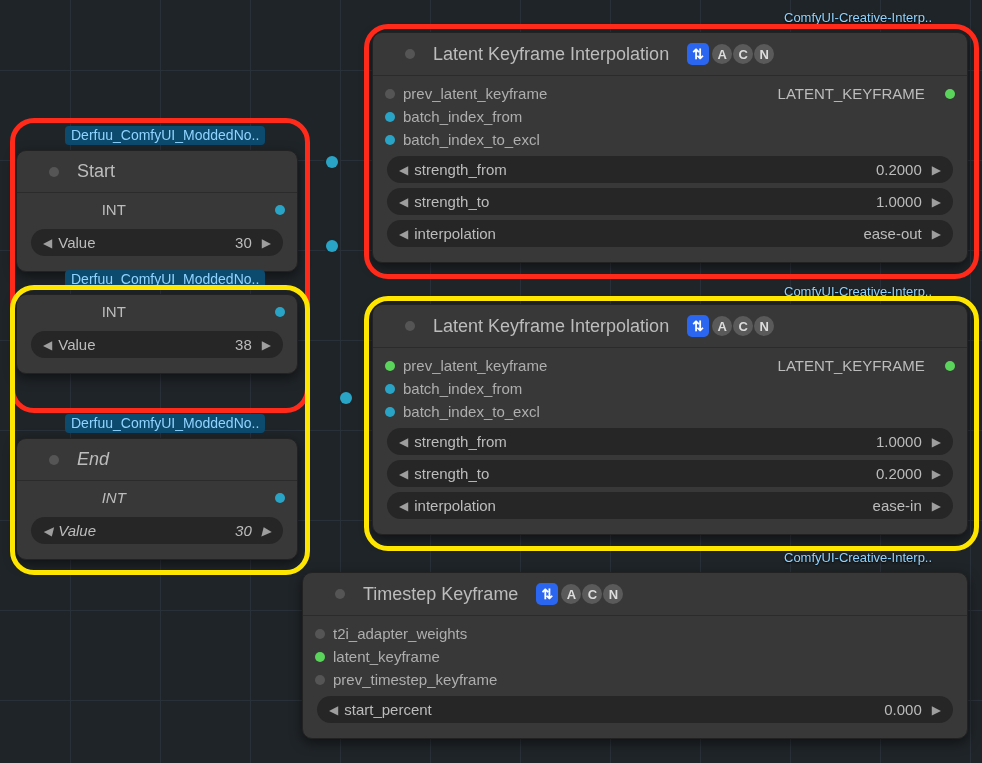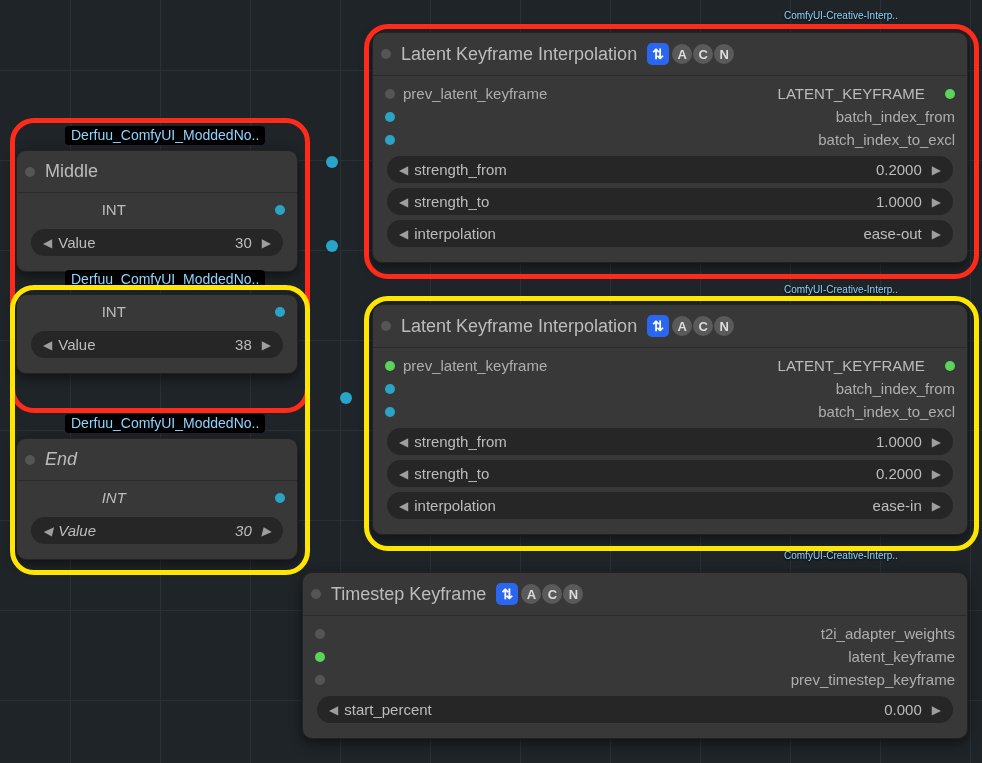--- a/index.html
+++ b/index.html
@@ -1,37 +1,37 @@
 <!DOCTYPE html>
 <html><head>
 <meta charset="utf-8">
 <style>
 html,body{margin:0;padding:0;width:982px;height:763px;overflow:hidden;font-family:-apple-system,BlinkMacSystemFont,"Segoe UI",Arial,sans-serif;font-size:14px;color:#a7a7a7;}
 body{background:#1f2428;position:relative;}
 .grid-bg{position:absolute;inset:0;background-image:linear-gradient(#2a3038 1px,transparent 1px),linear-gradient(90deg,#2a3038 1px,transparent 1px);background-size:90px 90px;background-position:-20px -20px;}
 .node{position:absolute;background:#383838;border-radius:10px;box-shadow:0 4px 12px rgba(0,0,0,.5);border:1px solid #222;}
-.node-title{display:flex;align-items:center;gap:10px;padding:10px 8px;font-size:18px;color:#bcbcbc;border-bottom:1px solid #2b2b2b;}
+.node-title{display:flex;align-items:center;gap:18px;padding:10px 32px;font-size:18px;color:#bcbcbc;border-bottom:1px solid #2b2b2b;}
 .dot{width:10px;height:10px;border-radius:50%;background:#555;display:inline-block;flex:none;}
 .dot.cyan{background:#2aa4c6;}
 .dot.green{background:#5ad45a;}
 .node-body{padding:6px 12px 10px;}
-.port-row{display:flex;align-items:center;gap:8px;padding:3px 0;color:#aeaeae;font-size:15px;justify-content:space-between;}
+.port-row{display:flex;align-items:center;gap:8px;padding:3px 0;color:#aeaeae;font-size:15px;}
 .port-row .spacer{flex:1;}
 .io-row{display:flex;align-items:center;justify-content:space-between;padding:2px 0 6px;}
 .outlabel{color:#bcbcbc;font-size:15px;}
 .widget{display:flex;align-items:center;justify-content:space-between;background:#262626;border-radius:14px;padding:5px 12px;margin:5px 2px;color:#bcbcbc;font-size:15px;}
 .widget .tri{opacity:.8;cursor:pointer;font-size:12px;}
 .widget .wlabel{margin-left:6px;text-align:right;}
 .widget .wval{font-variant-numeric:tabular-nums;}
 .badge-group{display:flex;align-items:center;gap:3px;}
 .badge-blue{width:22px;height:22px;background:#2b66f0;border-radius:5px;display:flex;align-items:center;justify-content:center;color:#fff;font-size:14px;font-weight:bold;}
 .acn{display:flex;align-items:center;gap:1px;}
 .acn span{width:20px;height:20px;border-radius:50%;background:#5a5a5a;color:#ddd;display:flex;align-items:center;justify-content:center;font-size:13px;font-weight:600;}
-.node-tag{position:absolute;color:#8fd3ff;font-size:10px;white-space:nowrap;text-shadow:0 1px 2px #000;}
-.tag-bg{position:absolute;background:#000000;border-radius:4px;padding:1px 6px 2px;color:#8fd3ff;}
+.node-tag{position:absolute;color:#8fd3ff;font-size:13px;white-space:nowrap;text-shadow:0 1px 2px #000;}
+.tag-bg{position:absolute;background:#0c4a6e;border-radius:4px;padding:1px 6px 2px;color:#8fd3ff;}
 .hl{position:absolute;border-radius:24px;pointer-events:none;}
 .hl-red{border:5px solid #ff2a1a;}
 .hl-yellow{border:5px solid #ffe600;}
 svg.wires{position:absolute;inset:0;pointer-events:none;}
 .conn-dot{position:absolute;width:12px;height:12px;border-radius:50%;background:#2aa4c6;box-shadow:0 0 0 2px #1f2428;}
 </style>
 </head>
 <body>
 
 <div class="grid-bg"></div>
@@ -55,21 +55,21 @@
 </svg>
 
 <div class="conn-dot" style="left:326px;top:156px;"></div>
 <div class="conn-dot" style="left:326px;top:240px;"></div>
 <div class="conn-dot" style="left:340px;top:392px;"></div>
 
 <div class="tag-bg" style="left:65px;top:126px;">Derfuu_ComfyUI_ModdedNo..</div>
 <div class="node" style="left:16px;top:150px;width:280px;">
   <div class="node-title">
       <span class="dot"></span>
-      <span>Middle</span>
+      <span>Start</span>
     </div>
   <div class="node-body">
     <div class="io-row"><span class="spacer"></span><span class="outlabel">INT</span>&nbsp;<span class="dot cyan"></span></div>
     <div class="widget">
         <span class="tri">◀</span>
         <span class="wlabel">Value</span>
         <span class="spacer" style="flex:1;"></span>
         <span class="wval">30</span>
         <span class="tri" style="margin-left:10px;">▶</span>
       </div>

